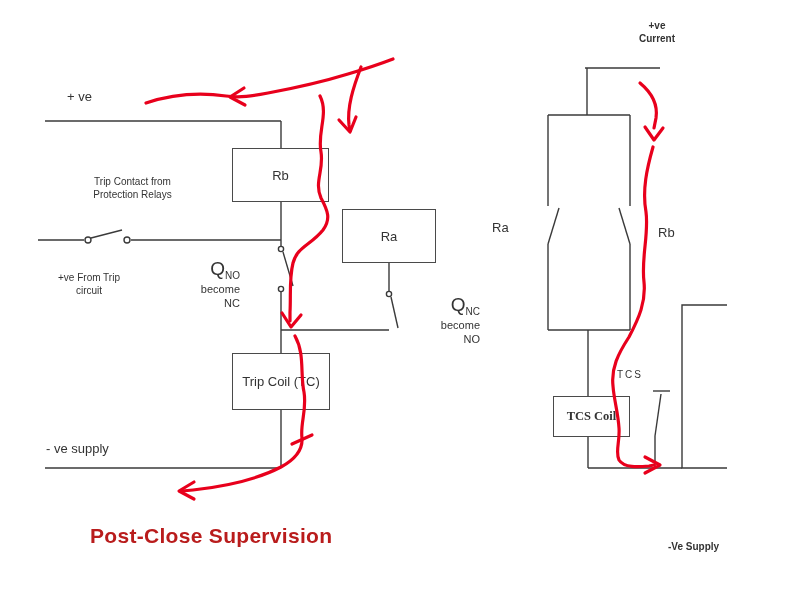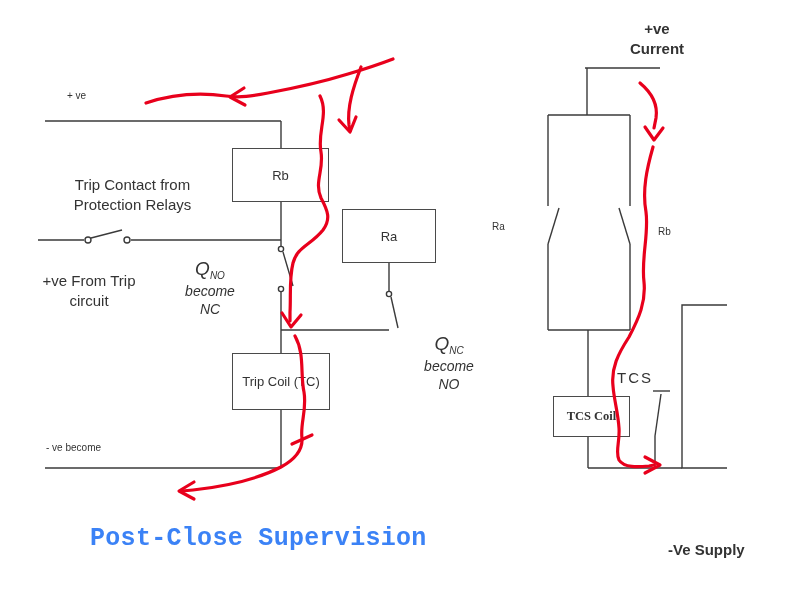--- a/index.html
+++ b/index.html
@@ -14,30 +14,30 @@
   .overlay { z-index:4; }
   .wire { stroke:var(--ink); stroke-width:1.4px; fill:none; }
   .node { fill:#ffffff; stroke:var(--ink); stroke-width:1.4px; }
   .flow-stroke { stroke:var(--flow); stroke-width:3.2px; fill:none;
                  stroke-linecap:round; stroke-linejoin:round; }
   .box {
     position:absolute; border:1.5px solid #4a4a4a; background:#fff;
     display:flex; align-items:center; justify-content:center;
     font-size:13px; color:#333; z-index:2; text-align:center;
   }
-  .label { position:absolute; font-size:10px; color:#333; line-height:1.3; z-index:2; }
+  .label { position:absolute; font-size:13px; color:#333; line-height:1.3; z-index:2; }
   .center { text-align:center; }
-  .small { font-size:15px;text-align:center; }
+  .small { font-size:10px;text-align:center; }
   .bold { font-weight:bold; }
-  .q-label { position:absolute; text-align:center; color:#333; z-index:2; line-height:1.2;font-style:italic; }
+  .q-label { position:absolute; text-align:right; color:#333; z-index:2; line-height:1.2; }
   .q-big { font-size:19px; }
   .q-sub { font-size:10px; }
-  .q-rest { font-size:14px; line-height:1.3; }
-  .title { position:absolute; font-size:25px; font-weight:bold; color:#3b82f6;
-           letter-spacing:0.3px; z-index:2;font-family:Liberation Mono, monospace; }
+  .q-rest { font-size:11px; line-height:1.3; }
+  .title { position:absolute; font-size:21px; font-weight:bold; color:#b91c1c;
+           letter-spacing:0.3px; z-index:2; }
   .flow-text { position:absolute; font-size:20px; font-weight:bold; color:var(--flow); z-index:5; }
   .tcs-sp { letter-spacing:2px; }
 </style>
 </head>
 <body>
 
 <div class="stage">
 
   <svg class="wires" width="797" height="601" viewBox="0 0 797 601">
     <g>
@@ -98,26 +98,26 @@
   </div>
   <div class="label center small" style="left:33px; top:271px; width:112px;">
     <div>+ve From Trip</div>
     <div>circuit</div>
   </div>
   <div class="q-label" style="left:180px; top:258px; width:60px;">
     <div><span class="q-big">Q</span><sub class="q-sub">NO</sub></div>
     <div class="q-rest">become</div>
     <div class="q-rest">NC</div>
   </div>
-  <div class="q-label" style="left:418px; top:294px; width:62px;margin-top:39px;">
+  <div class="q-label" style="left:418px; top:294px; width:62px;">
     <div><span class="q-big">Q</span><sub class="q-sub">NC</sub></div>
     <div class="q-rest">become</div>
     <div class="q-rest">NO</div>
   </div>
-  <div class="label" style="left:46px; top:441px;">- ve become</div>
+  <div class="label" style="left:46px; top:441px;">- ve supply</div>
 
   <div class="label center small bold" style="left:628px; top:19px; width:58px;">
     <div>+ve</div>
     <div>Current</div>
   </div>
   <div class="label" style="left:492px; top:220px;">Ra</div>
   <div class="label" style="left:658px; top:225px;">Rb</div>
   <div class="label small tcs-sp" style="left:617px; top:368px;">TCS</div>
   <div class="label small bold" style="left:636px; top:540px;margin-left:32px;">-Ve Supply</div>
 

